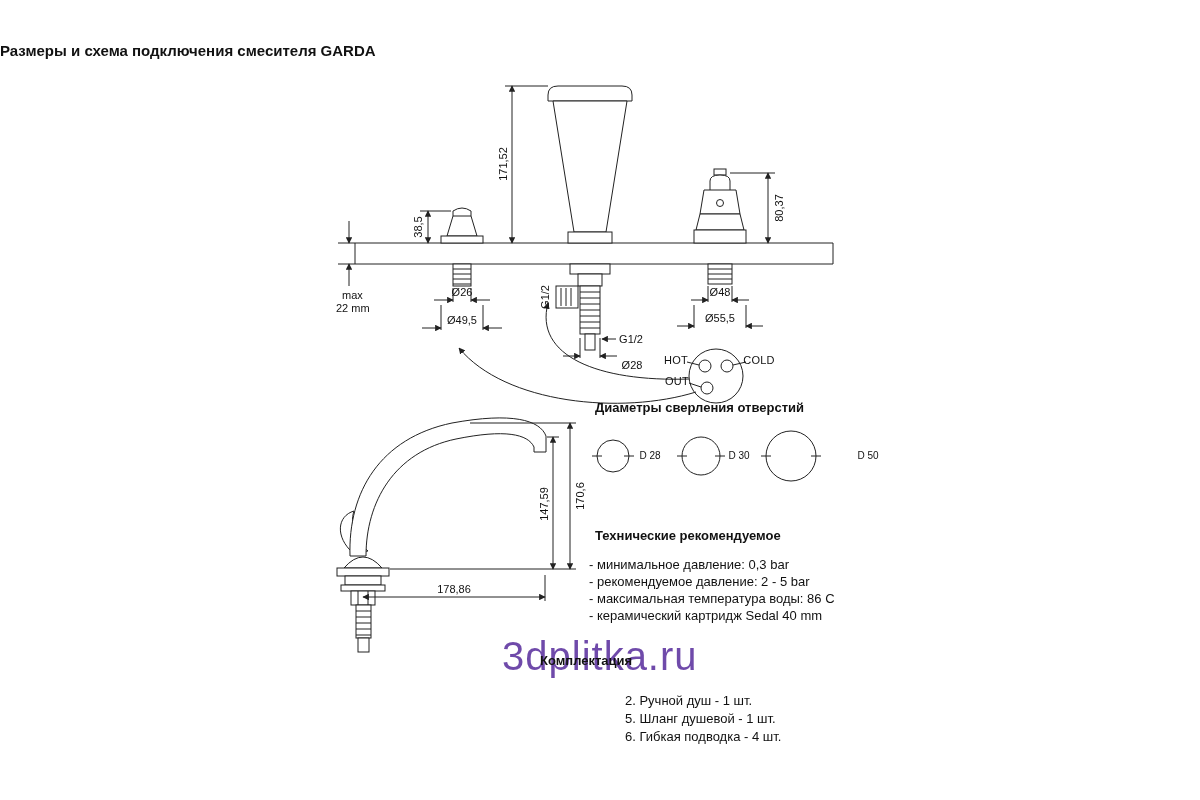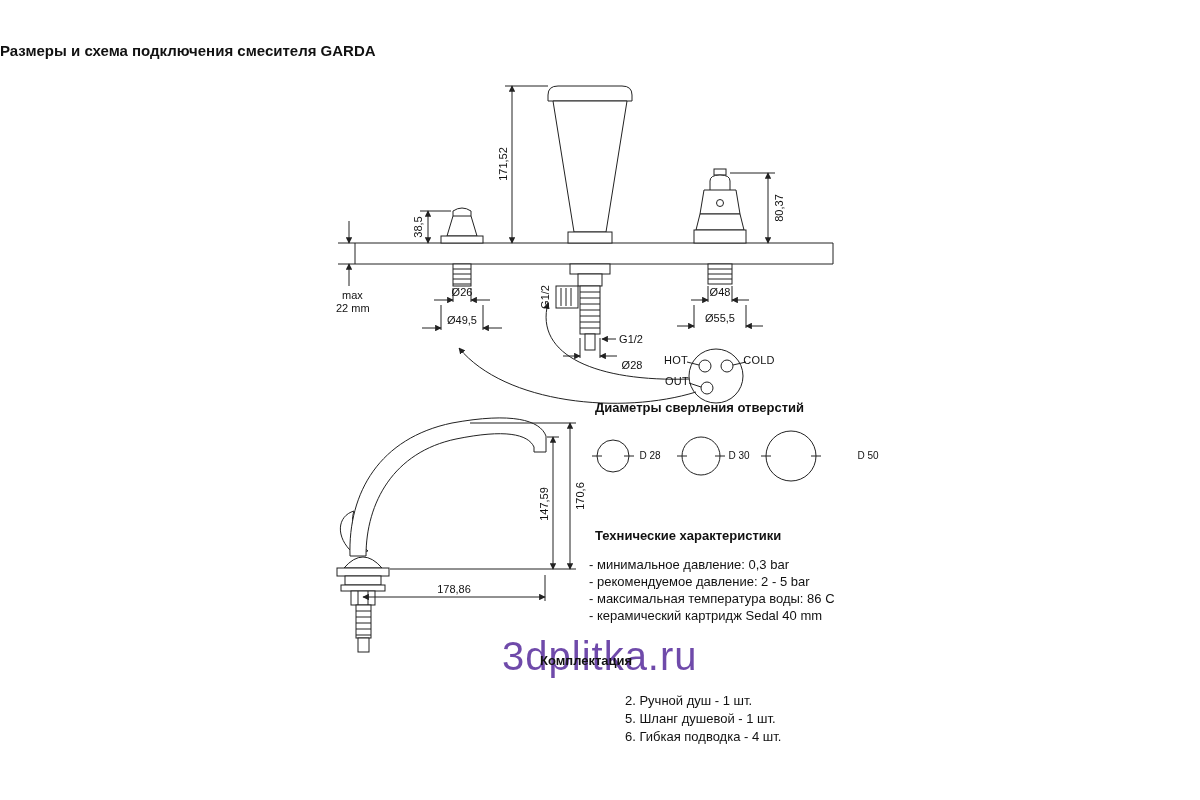--- a/index.html
+++ b/index.html
@@ -162,21 +162,21 @@
   <div class="lbl sm" style="left:677px;top:381px">OUT</div>
   <div class="lbl rot" style="left:544px;top:504px">147,59</div>
   <div class="lbl rot" style="left:580px;top:496px">170,6</div>
   <div class="lbl" style="left:454px;top:589px">178,86</div>
   <div class="lbl h10" style="left:650px;top:455px">D 28</div>
   <div class="lbl h10" style="left:739px;top:455px">D 30</div>
   <div class="lbl h10" style="left:868px;top:455px">D 50</div>
 
   <div class="sec-h" style="left:595px;top:400px">Диаметры сверления отверстий</div>
 
-  <div class="sec-h" style="left:595px;top:528px">Технические характеристики</div>
+  <div class="sec-h" style="left:595px;top:528px">Технические рекомендуемое</div>
   <div class="text-block" style="left:589px;top:556px">
     <div>- минимальное давление: 0,3 bar</div>
     <div>- рекомендуемое давление: 2 - 5 bar</div>
     <div>- максимальная температура воды: 86 C</div>
     <div>- керамический картридж Sedal 40 mm</div>
   </div>
 
   <div class="sec-h" style="left:540px;top:653px">Комплектация</div>
   <div class="text-block pkg" style="left:625px;top:692px">
     <div>2. Ручной душ - 1 шт.</div>

